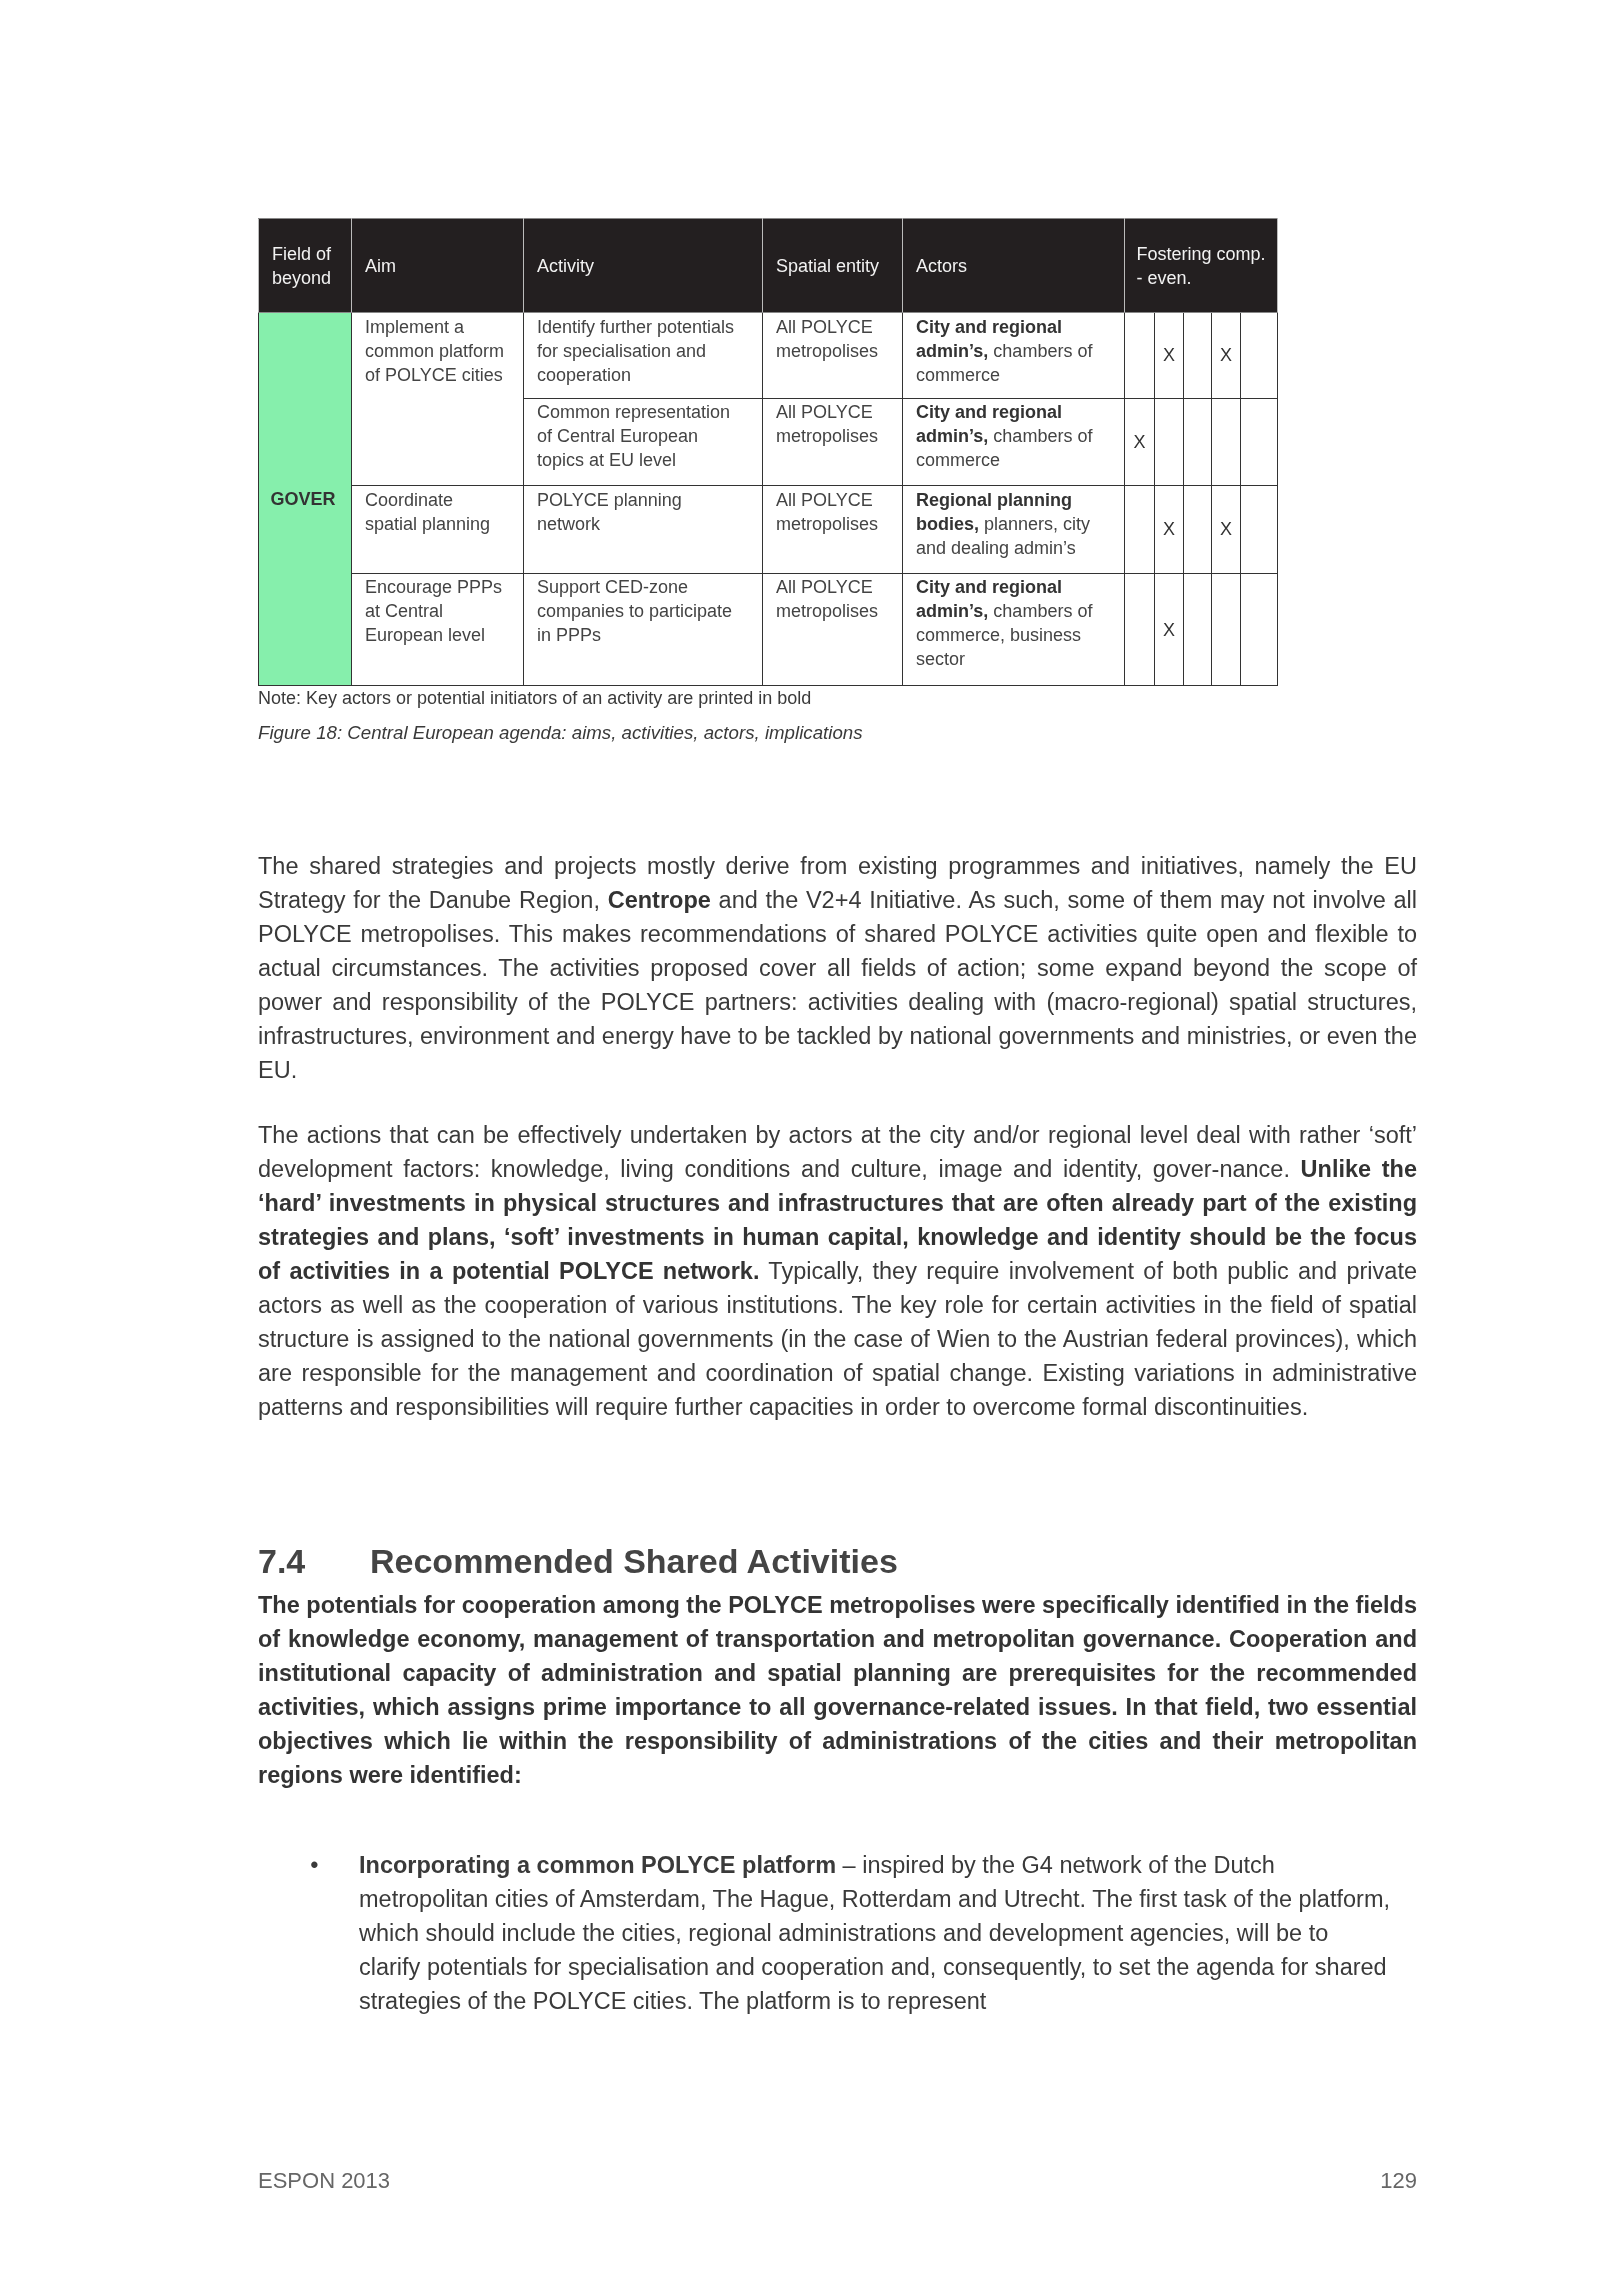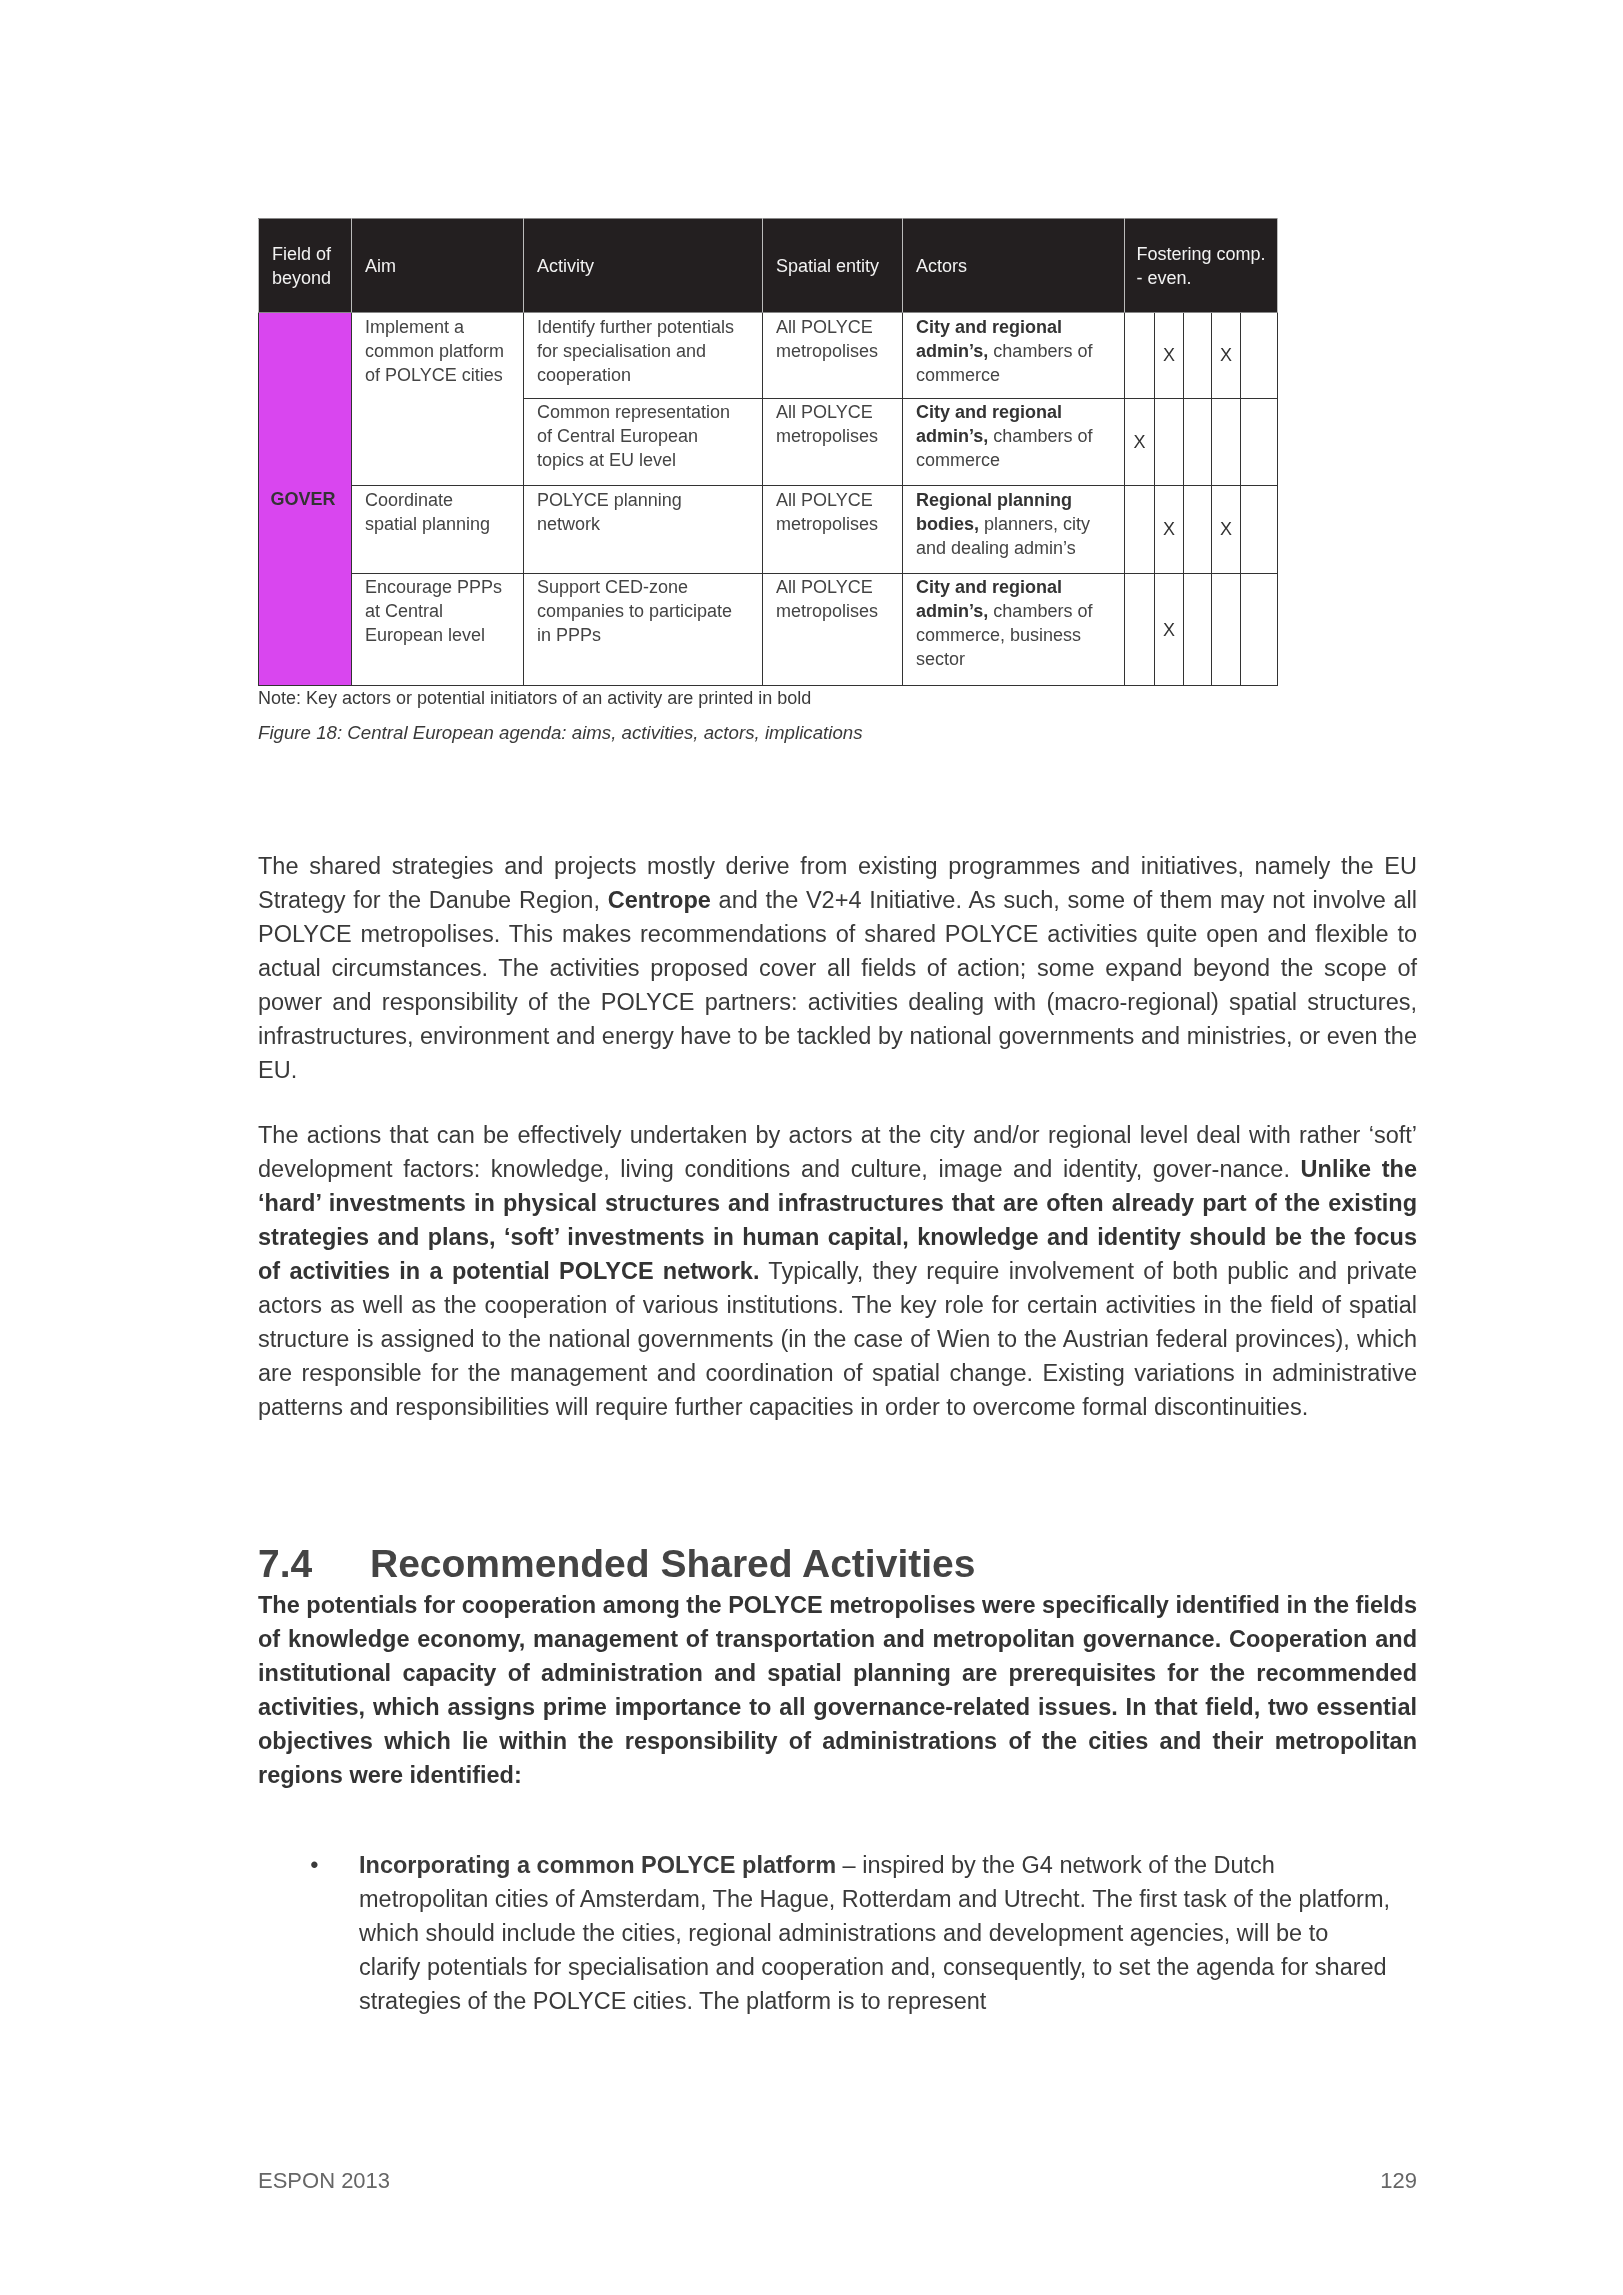--- a/index.html
+++ b/index.html
@@ -7,38 +7,38 @@
          font-family:"Liberation Sans", sans-serif; color:#3c3c3c; }
   .abs { position:absolute; }
 
   
   #agenda-table { position:absolute; left:258px; top:218px; width:1020px;
                   border-collapse:collapse; table-layout:fixed; font-size:18px; line-height:24px; }
   #agenda-table th, #agenda-table td { border:1.6px solid #333; vertical-align:top; padding:0; }
   #agenda-table th { background:#231f20; color:#f2f2f2; font-weight:normal; text-align:left;
                      vertical-align:middle; height:93px; padding:0 13px; border-color:#888 #bbb; }
   #agenda-table td { padding:1.6px 13px 0 13px; color:#444; }
-  #agenda-table td.field { background:#d946ef; vertical-align:middle; font-weight:bold; color:#333;
+  #agenda-table td.field { background:#86efac; vertical-align:middle; font-weight:bold; color:#333;
                            padding:0 11.4px; }
   #agenda-table td.mark { padding:0; text-align:center; vertical-align:middle; font-size:18px; color:#333; }
   #agenda-table tr.r1 td { height:83px; }
   #agenda-table tr.r2 td { height:85px; }
   #agenda-table tr.r3 td { height:85px; }
   #agenda-table tr.r4 td { height:110px; }
   .actor-bold { font-weight:bold; color:#333; }
 
   .note { left:258px; top:688px; font-size:18px; color:#3a3a3a; }
   .caption { left:258px; top:722px; font-size:18.7px; font-style:italic; color:#3a3a3a; }
 
   
   .para { left:258px; width:1159px; font-size:23.5px; line-height:34px; text-align:justify; color:#3a3a3a; }
   .para b { color:#333; }
   #para-1 { top:849px; }
   #para-2 { top:1118px; }
-  .heading { top:1542px; left:258px; font-size:39px; font-weight:bold; color:#444; }
+  .heading { top:1542px; left:258px; font-size:34px; font-weight:bold; color:#444; }
   .heading .num { display:inline-block; width:112px; }
   #para-3 { top:1588px; font-weight:bold; color:#333; }
 
   .bullet { left:307px; top:1848px; width:1088px; font-size:23.5px; line-height:34px; color:#3a3a3a; }
   .bullet-dot { position:absolute; left:-49px; top:0; }
   .bullet-text { display:block; padding-left:52px; }
 
   .footer-left { left:258px; top:2168px; font-size:22px; color:#666; }
   .footer-right { right:206px; top:2168px; font-size:22px; color:#666; }
 </style>

